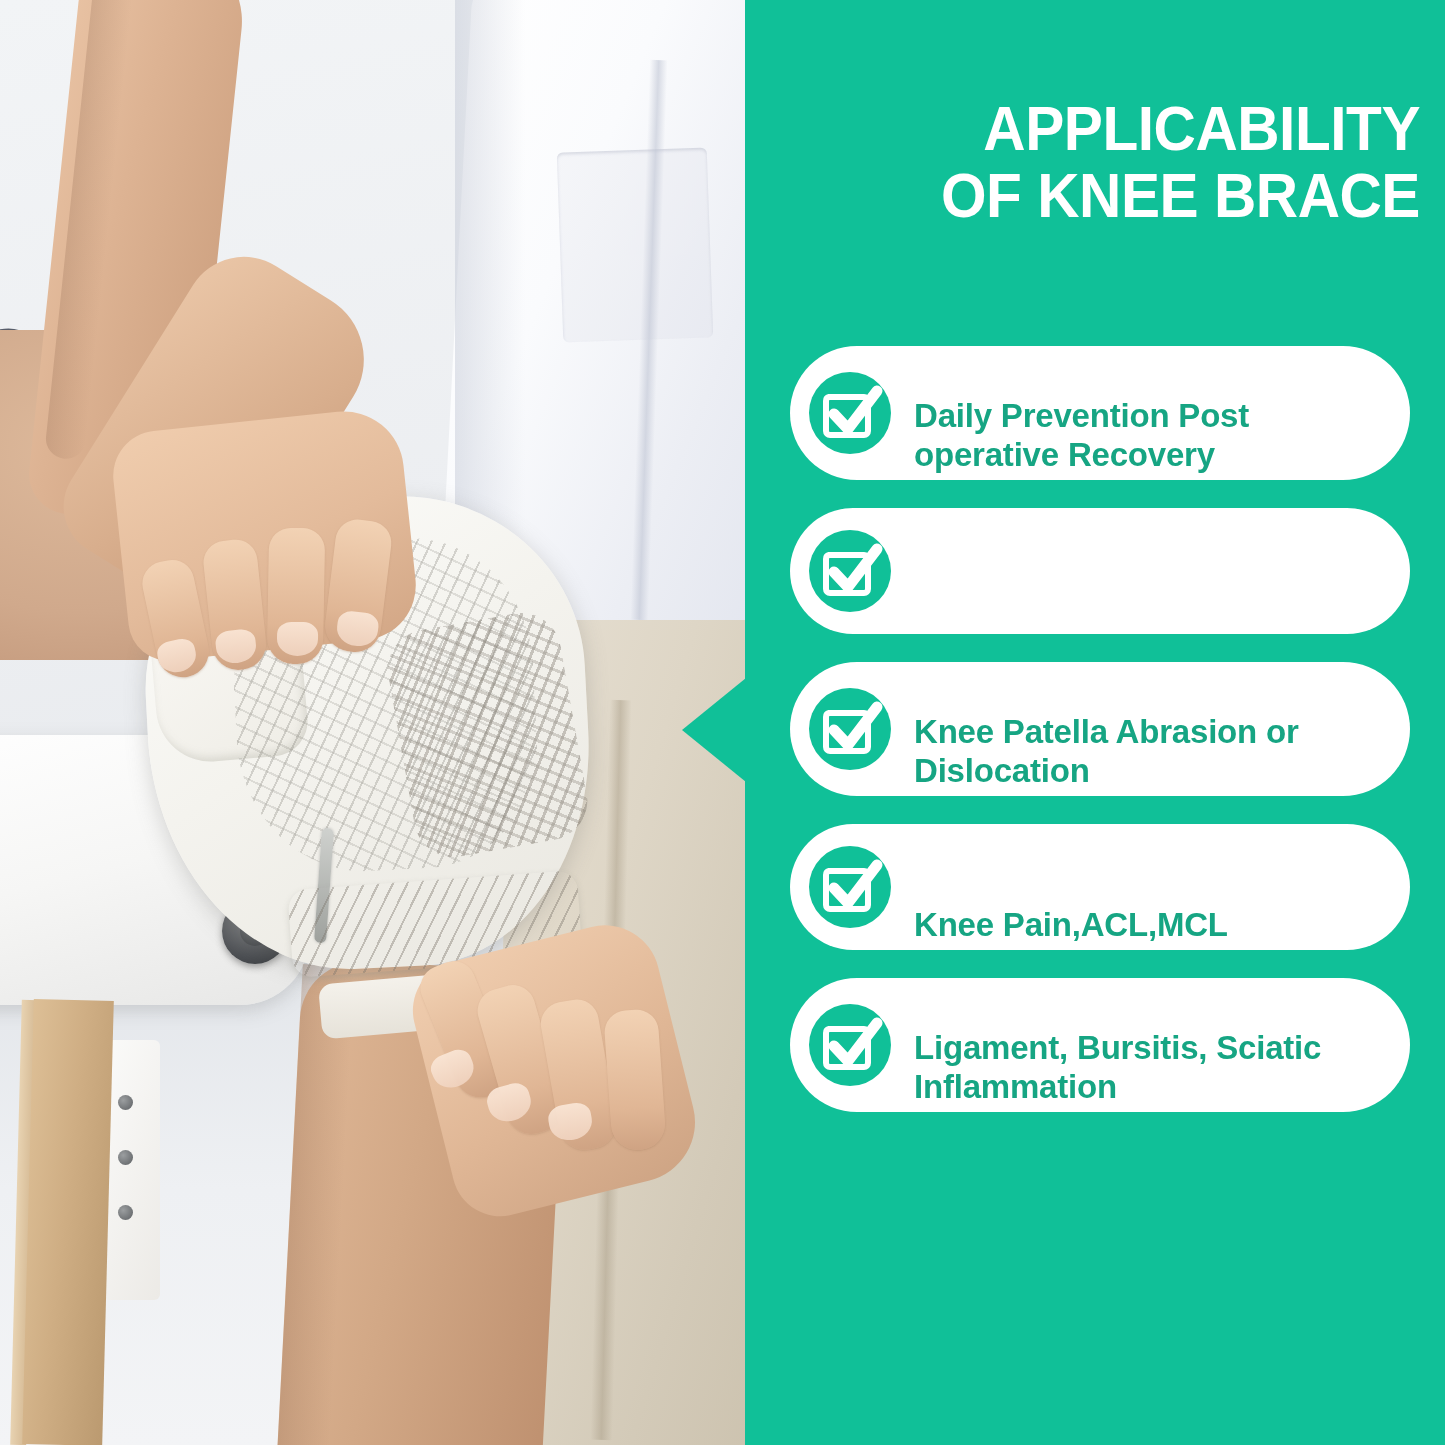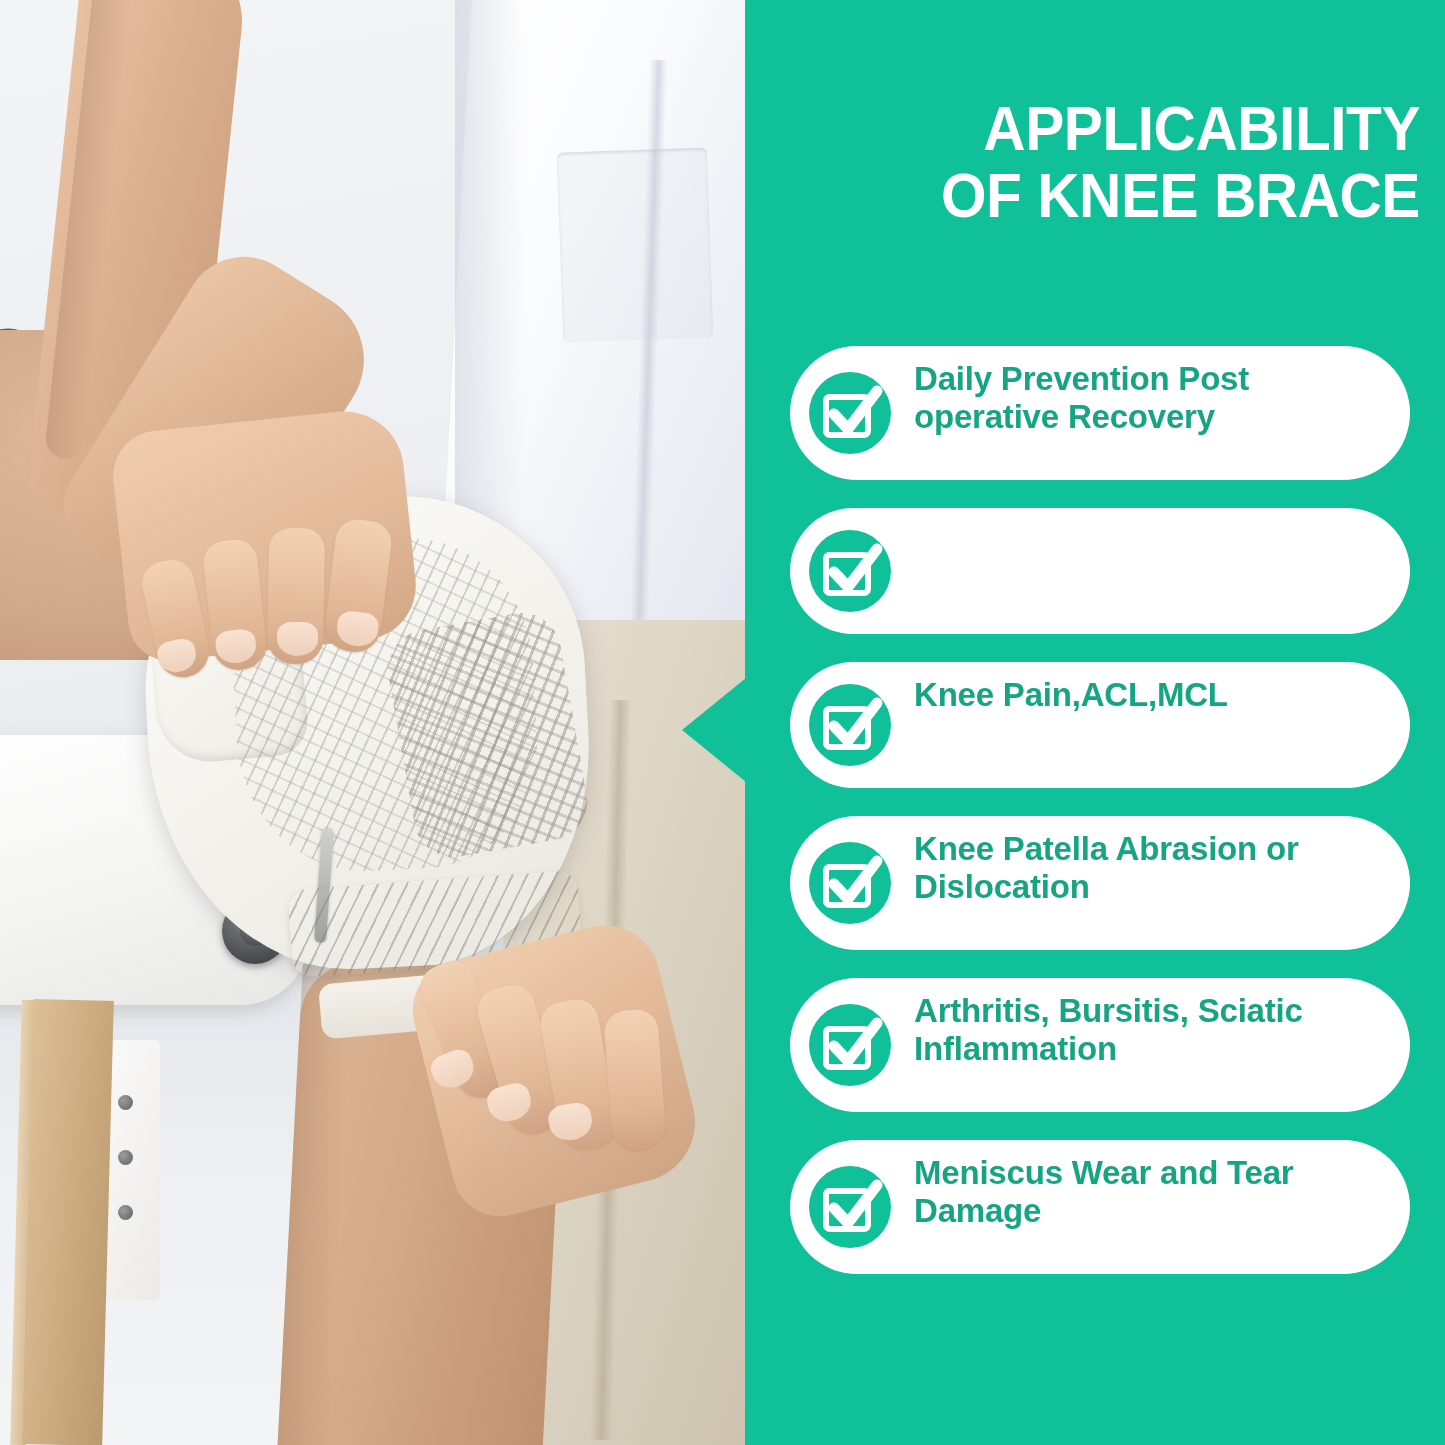--- a/index.html
+++ b/index.html
@@ -144,23 +144,23 @@
 
   .title{position:absolute;left:795px;top:95px;width:625px;
     color:#ffffff;font-weight:bold;font-size:63px;line-height:1.06;
     letter-spacing:-0.5px;text-align:right;
     transform:scaleX(.93);transform-origin:right top;}
   .title .l1{display:block;}
   .title .l2{display:block;}
 
   .list{position:absolute;left:790px;top:346px;width:620px;}
 
-  .row{position:relative;display:flex;align-items:flex-start;
+  .row{position:relative;display:flex;align-items:flex-end;
     background:#ffffff;border-radius:70px;margin-bottom:28px;
-    min-height:124px;padding:14px 30px 6px 124px;box-sizing:border-box;}
+    min-height:124px;padding:6px 30px 6px 124px;box-sizing:border-box;}
   .row .icon{position:absolute;left:8px;top:50%;transform:translateY(-50%);
     width:104px;height:104px;}
   .row .label{color:#16a583;font-weight:bold;font-size:33px;line-height:1.16;
     letter-spacing:-.2px;}
 
   .r1{min-height:134px;}
   .r2{min-height:126px;}
   .r3{min-height:134px;}
   .r4{min-height:126px;}
   .r5{min-height:134px;}
@@ -257,62 +257,51 @@
       <span class="icon">
         <svg viewBox="0 0 104 104" width="104" height="104">
           <circle cx="52" cy="52" r="48" fill="#ffffff"></circle>
           <circle cx="52" cy="52" r="41" fill="#10c098"></circle>
           <path d="M31 36 h35 a4 4 0 0 1 4 4 v30 a4 4 0 0 1 -4 4 h-34 a4 4 0 0 1 -4 -4 v-30 a4 4 0 0 1 3 -4 z" fill="none" stroke="#ffffff" stroke-width="6" stroke-linejoin="round"></path>
           <path d="M36 53 L50 68 L79 30" fill="none" stroke="#ffffff" stroke-width="11" stroke-linecap="round" stroke-linejoin="round"></path>
         </svg>
       </span>
     </div>
 
+    <div class="row r3">
+      <span class="icon">
+        <svg viewBox="0 0 104 104" width="104" height="104">
+          <circle cx="52" cy="52" r="48" fill="#ffffff"></circle>
+          <circle cx="52" cy="52" r="41" fill="#10c098"></circle>
+          <path d="M31 36 h35 a4 4 0 0 1 4 4 v30 a4 4 0 0 1 -4 4 h-34 a4 4 0 0 1 -4 -4 v-30 a4 4 0 0 1 3 -4 z" fill="none" stroke="#ffffff" stroke-width="6" stroke-linejoin="round"></path>
+          <path d="M36 53 L50 68 L79 30" fill="none" stroke="#ffffff" stroke-width="11" stroke-linecap="round" stroke-linejoin="round"></path>
+        </svg>
+      </span>
+      <span class="label">Knee Patella Abrasion or Dislocation</span>
+    </div>
+
     <div class="row r4">
       <span class="icon">
         <svg viewBox="0 0 104 104" width="104" height="104">
           <circle cx="52" cy="52" r="48" fill="#ffffff"></circle>
           <circle cx="52" cy="52" r="41" fill="#10c098"></circle>
           <path d="M31 36 h35 a4 4 0 0 1 4 4 v30 a4 4 0 0 1 -4 4 h-34 a4 4 0 0 1 -4 -4 v-30 a4 4 0 0 1 3 -4 z" fill="none" stroke="#ffffff" stroke-width="6" stroke-linejoin="round"></path>
           <path d="M36 53 L50 68 L79 30" fill="none" stroke="#ffffff" stroke-width="11" stroke-linecap="round" stroke-linejoin="round"></path>
         </svg>
       </span>
       <span class="label">Knee Pain,ACL,MCL</span>
     </div>
 
-    <div class="row r3">
-      <span class="icon">
-        <svg viewBox="0 0 104 104" width="104" height="104">
-          <circle cx="52" cy="52" r="48" fill="#ffffff"></circle>
-          <circle cx="52" cy="52" r="41" fill="#10c098"></circle>
-          <path d="M31 36 h35 a4 4 0 0 1 4 4 v30 a4 4 0 0 1 -4 4 h-34 a4 4 0 0 1 -4 -4 v-30 a4 4 0 0 1 3 -4 z" fill="none" stroke="#ffffff" stroke-width="6" stroke-linejoin="round"></path>
-          <path d="M36 53 L50 68 L79 30" fill="none" stroke="#ffffff" stroke-width="11" stroke-linecap="round" stroke-linejoin="round"></path>
-        </svg>
-      </span>
-      <span class="label">Knee Patella Abrasion or Dislocation</span>
-    </div>
-
     <div class="row r5">
       <span class="icon">
         <svg viewBox="0 0 104 104" width="104" height="104">
           <circle cx="52" cy="52" r="48" fill="#ffffff"></circle>
           <circle cx="52" cy="52" r="41" fill="#10c098"></circle>
           <path d="M31 36 h35 a4 4 0 0 1 4 4 v30 a4 4 0 0 1 -4 4 h-34 a4 4 0 0 1 -4 -4 v-30 a4 4 0 0 1 3 -4 z" fill="none" stroke="#ffffff" stroke-width="6" stroke-linejoin="round"></path>
           <path d="M36 53 L50 68 L79 30" fill="none" stroke="#ffffff" stroke-width="11" stroke-linecap="round" stroke-linejoin="round"></path>
         </svg>
       </span>
-      <span class="label">Arthritis, Bursitis, Sciatic Inflammation</span>
-    </div>
-
-    <div class="row r6">
-      <span class="icon">
-        <svg viewBox="0 0 104 104" width="104" height="104">
-          <circle cx="52" cy="52" r="48" fill="#ffffff"></circle>
-          <circle cx="52" cy="52" r="41" fill="#10c098"></circle>
-          <path d="M31 36 h35 a4 4 0 0 1 4 4 v30 a4 4 0 0 1 -4 4 h-34 a4 4 0 0 1 -4 -4 v-30 a4 4 0 0 1 3 -4 z" fill="none" stroke="#ffffff" stroke-width="6" stroke-linejoin="round"></path>
-          <path d="M36 53 L50 68 L79 30" fill="none" stroke="#ffffff" stroke-width="11" stroke-linecap="round" stroke-linejoin="round"></path>
-        </svg>
-      </span>
-      <span class="label">Meniscus Wear and Tear Damage</span>
-    </div>
+      <span class="label">Ligament, Bursitis, Sciatic Inflammation</span>
+    </div>
+
 
   </div>
 </div>
 
 </body></html>

